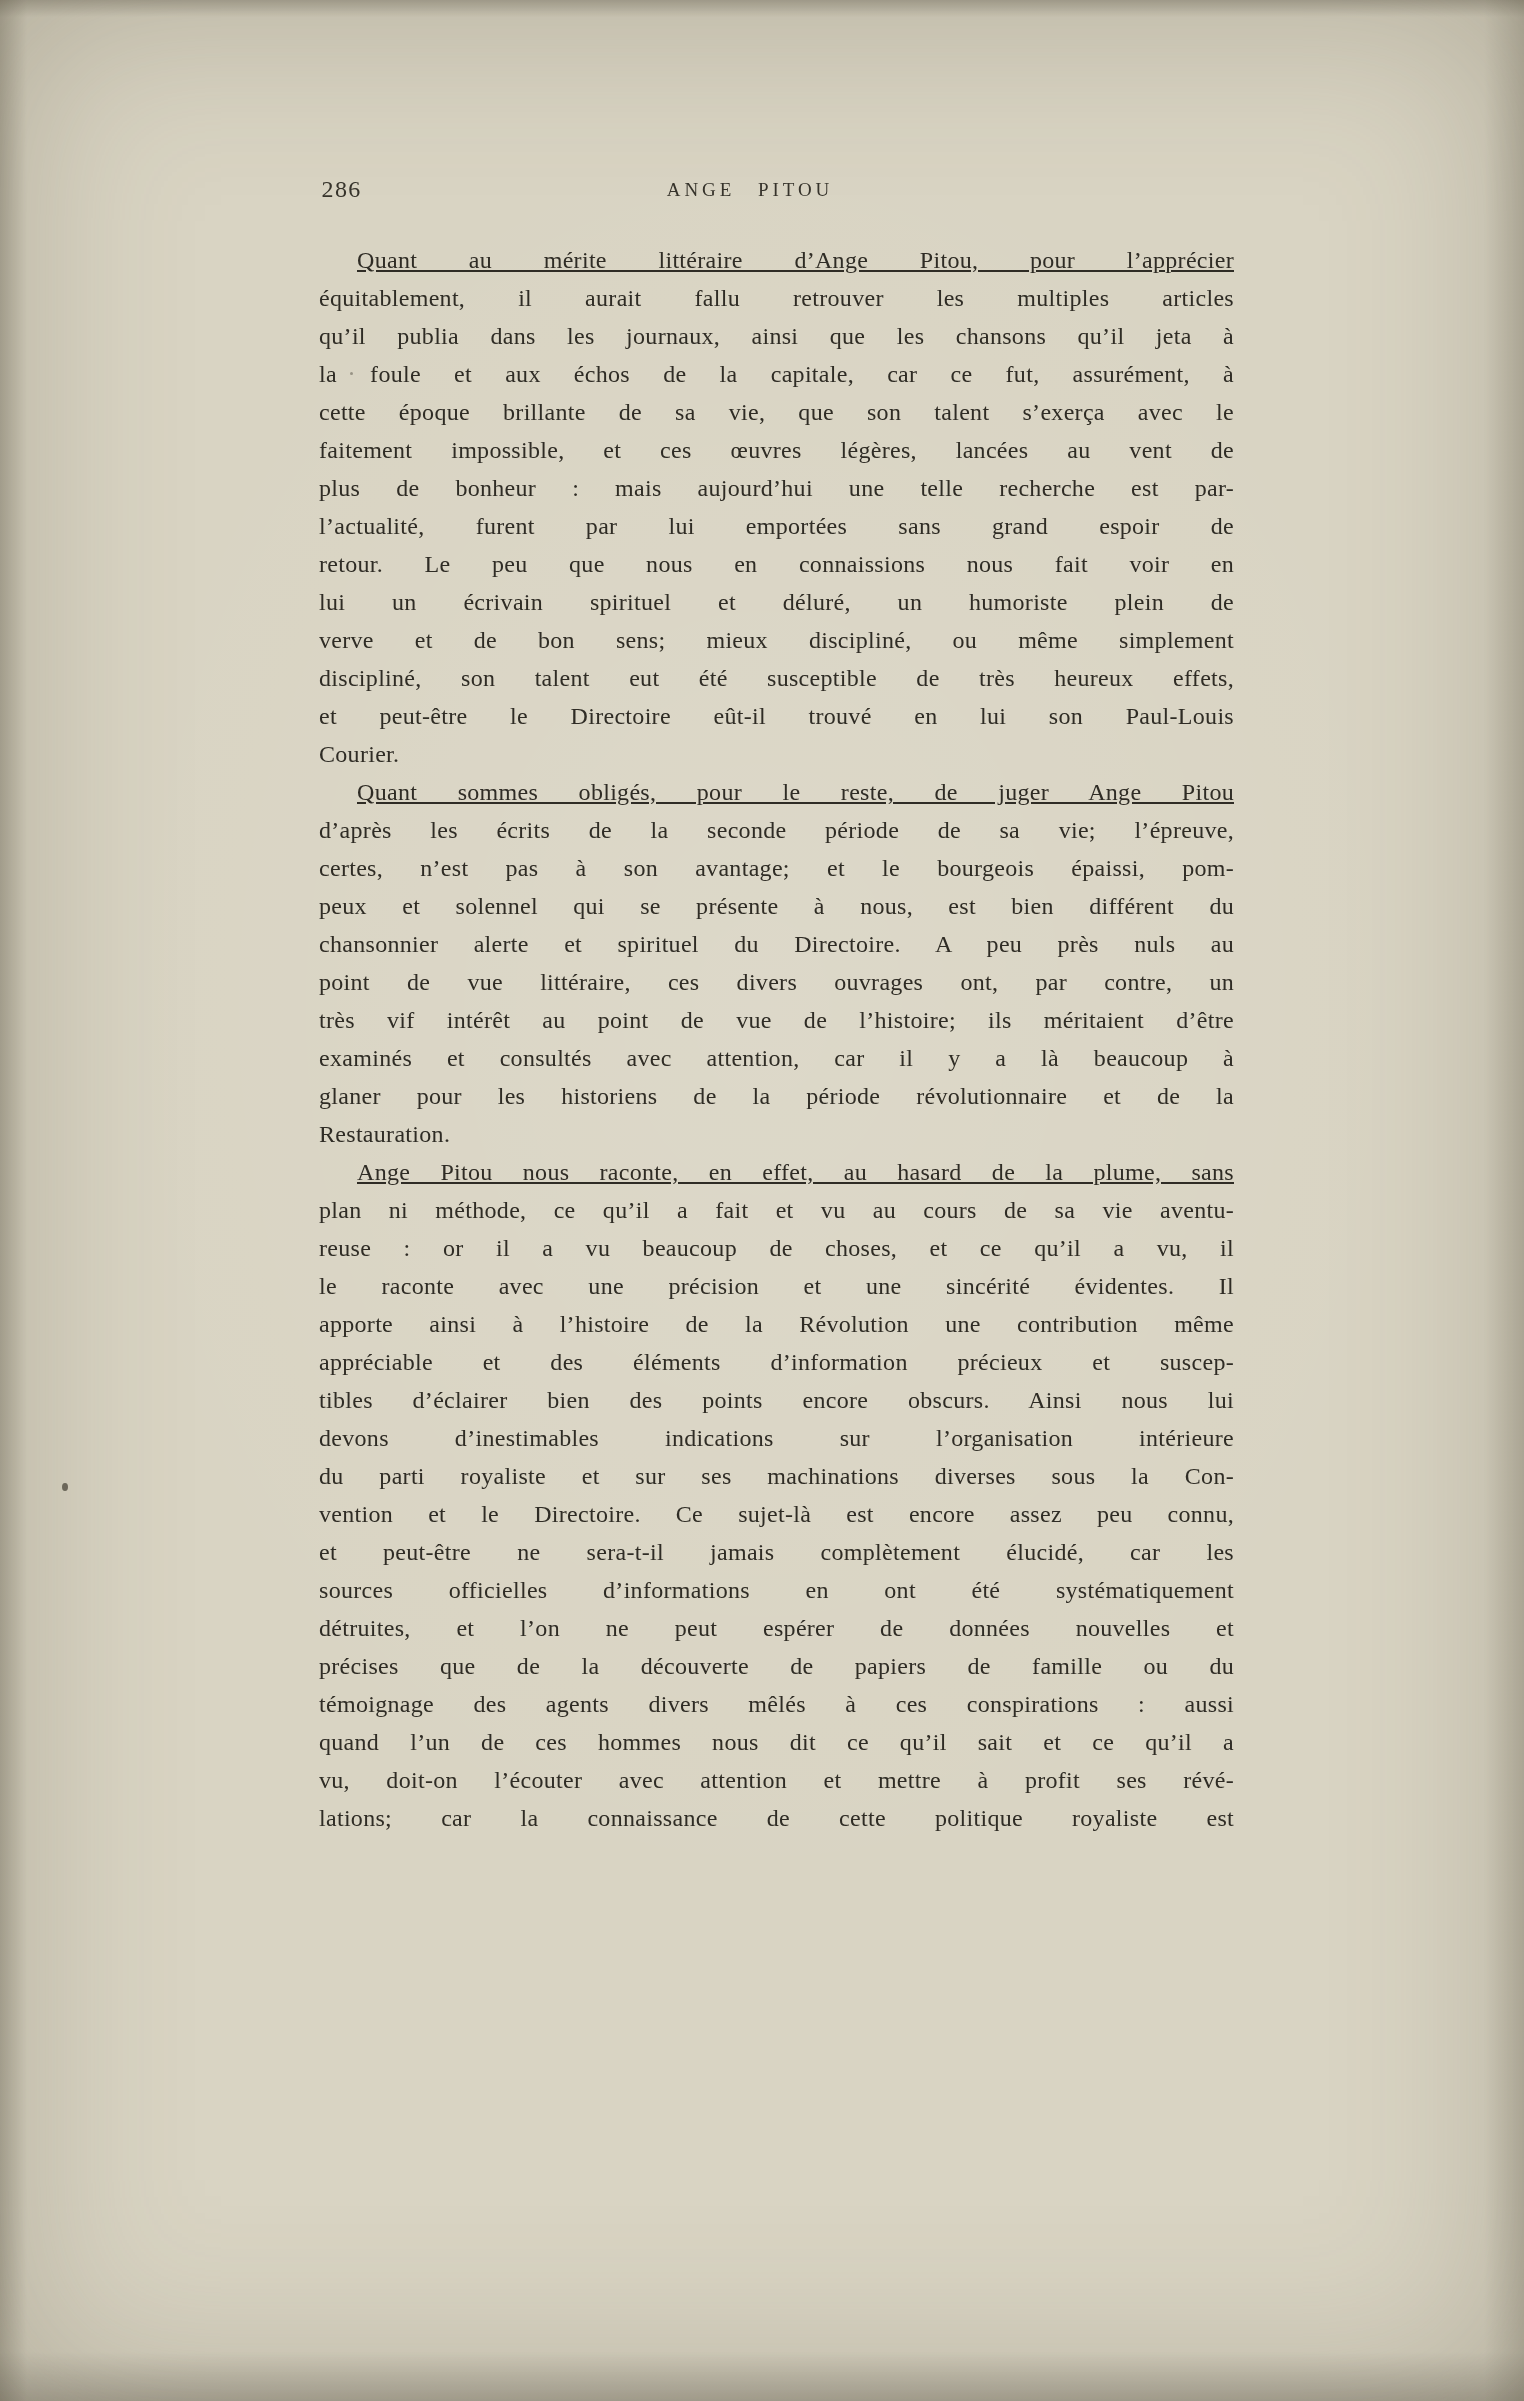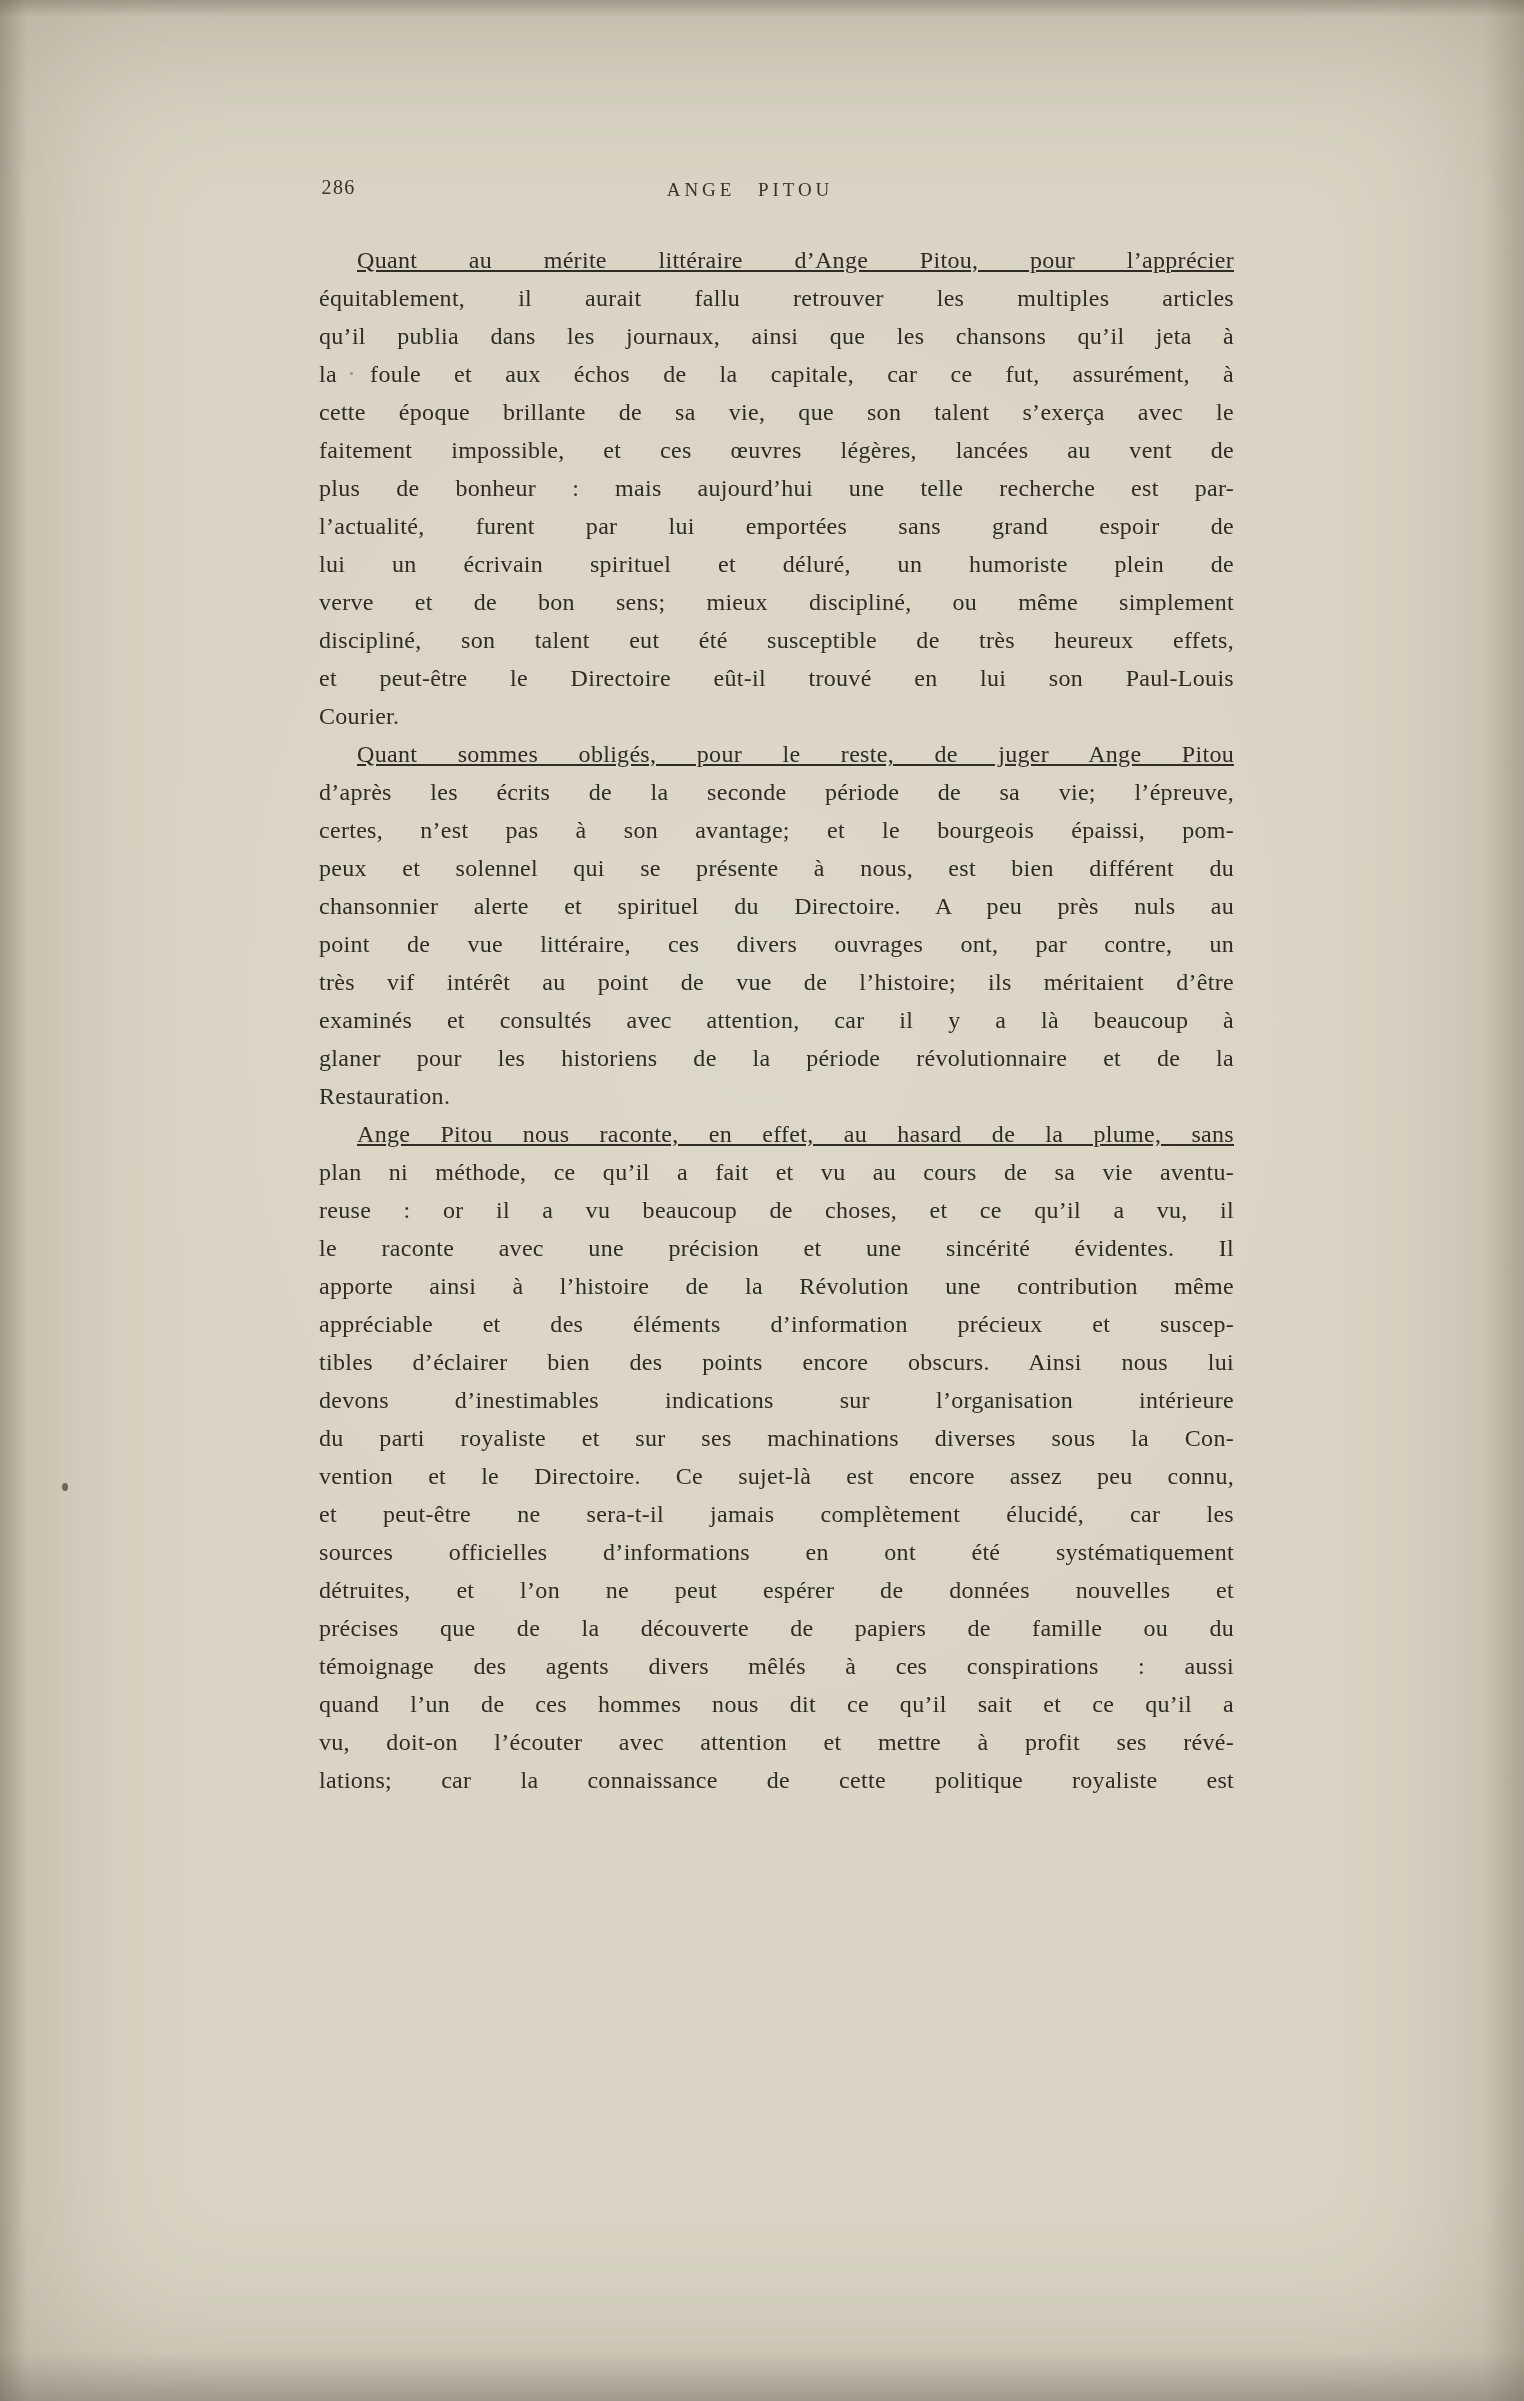--- a/index.html
+++ b/index.html
@@ -44,21 +44,21 @@
     left: 319px;
     top: 176px;
     width: 915px;
     height: 32px;
     color: #37342c;
   }
   .page-number {
     position: absolute;
     left: 2.6px;
     top: 0;
-    font-size: 20px;
+    font-size: 24px;
     letter-spacing: 1.3px;
   }
   .running-title {
     position: absolute;
     left: 0;
     right: 53px;
     top: 3.2px;
     text-align: center;
     font-size: 19px;
     letter-spacing: 3.9px;
@@ -103,20 +103,21 @@
 <div class="text-block">
     <div class="paragraph">
       <div class="line indent">Quant au mérite littéraire d’Ange Pitou, pour l’apprécier</div>
       <div class="line">équitablement, il aurait fallu retrouver les multiples articles</div>
       <div class="line">qu’il publia dans les journaux, ainsi que les chansons qu’il jeta à</div>
       <div class="line">la foule et aux échos de la capitale, car ce fut, assurément, à</div>
       <div class="line">cette époque brillante de sa vie, que son talent s’exerça avec le</div>
       <div class="line">faitement impossible, et ces œuvres légères, lancées au vent de</div>
       <div class="line">plus de bonheur : mais aujourd’hui une telle recherche est par-</div>
       <div class="line">l’actualité, furent par lui emportées sans grand espoir de</div>
+      <div class="line">retour. Le peu que nous en connaissions nous fait voir en</div>
       <div class="line">lui un écrivain spirituel et déluré, un humoriste plein de</div>
       <div class="line">verve et de bon sens; mieux discipliné, ou même simplement</div>
       <div class="line">discipliné, son talent eut été susceptible de très heureux effets,</div>
       <div class="line">et peut-être le Directoire eût-il trouvé en lui son Paul-Louis</div>
       <div class="line no-justify">Courier.</div>
     </div>
     <div class="paragraph">
       <div class="line indent">Quant sommes obligés, pour le reste, de juger Ange Pitou</div>
       <div class="line">d’après les écrits de la seconde période de sa vie; l’épreuve,</div>
       <div class="line">certes, n’est pas à son avantage; et le bourgeois épaissi, pom-</div>

